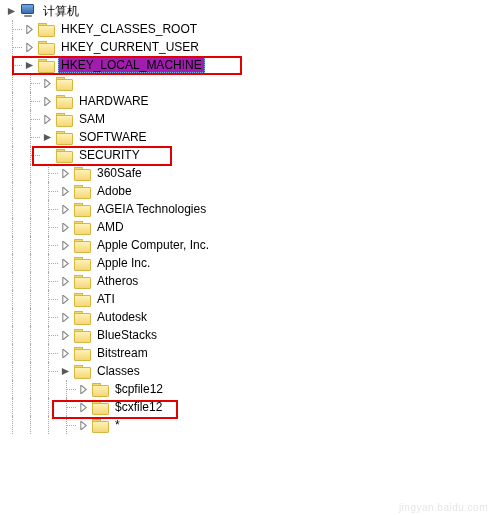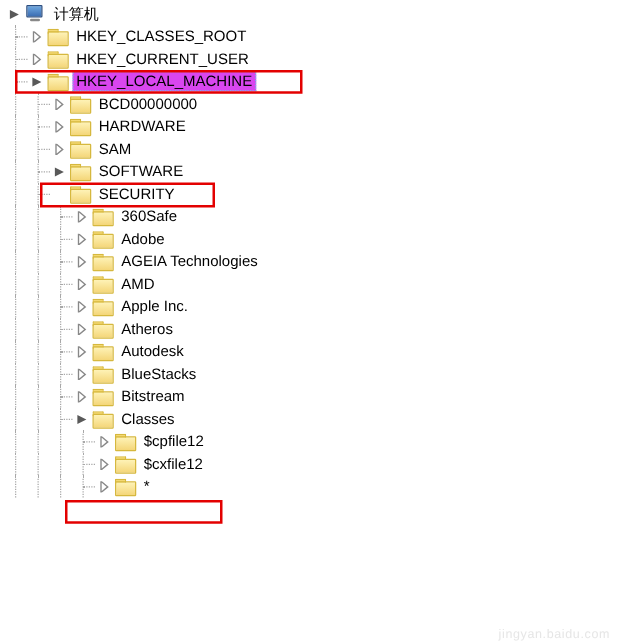--- a/index.html
+++ b/index.html
@@ -53,21 +53,21 @@
     .computer-icon .mon {
       position:absolute; left:1px; top:0; width:13px; height:10px;
       background: linear-gradient(#6fa8e0,#3b6db3);
       border: 1px solid #2a4d80; border-radius:1px;
     }
     .computer-icon .base {
       position:absolute; left:4px; top:11px; width:8px; height:2px;
       background:#888; border-radius:1px;
     }
     .label { padding: 1px 3px; }
-    .label.sel { background: #d946ef; border: 1px dotted #7ab7e8; padding: 0 2px; }
+    .label.sel { background: #a21caf; border: 1px dotted #7ab7e8; padding: 0 2px; }
     .hl-box {
       position: absolute;
       border: 2px solid #e30000;
       pointer-events: none;
     }
     .watermark {
       position: absolute; right: 12px; bottom: 2px;
       font-size: 10px; color: #e6e6e6; letter-spacing: .5px;
     }
   </style>
@@ -138,21 +138,20 @@
     <span class="indent">
         <span class="vline"></span>
         <span class="hline"></span>
       </span>
     <span class="arrow">
         <svg viewBox="0 0 10 10">
           <polygon points="2,0 8,5 2,10" fill="none" stroke="#888" stroke-width="1.2"></polygon>
         </svg>
       </span>
     <span class="folder-icon"></span>
-    <span class="label">BCD00000000</span>
   </div>
   <div class="node">
     <span class="indent">
         <span class="vline"></span>
       </span>
     <span class="indent">
         <span class="vline"></span>
         <span class="hline"></span>
       </span>
     <span class="arrow">
@@ -294,40 +293,78 @@
       <span class="indent">
         <span class="vline"></span>
         <span class="hline"></span>
       </span>
       <span class="arrow">
         <svg viewBox="0 0 10 10">
           <polygon points="2,0 8,5 2,10" fill="none" stroke="#888" stroke-width="1.2"></polygon>
         </svg>
       </span>
       <span class="folder-icon"></span>
+      <span class="label">Apple Computer, Inc.</span>
+    </div>
+  <div class="node">
+      <span class="indent">
+        <span class="vline"></span>
+      </span>
+      <span class="indent">
+        <span class="vline"></span>
+      </span>
+      <span class="indent">
+        <span class="vline"></span>
+        <span class="hline"></span>
+      </span>
+      <span class="arrow">
+        <svg viewBox="0 0 10 10">
+          <polygon points="2,0 8,5 2,10" fill="none" stroke="#888" stroke-width="1.2"></polygon>
+        </svg>
+      </span>
+      <span class="folder-icon"></span>
       <span class="label">Apple Inc.</span>
     </div>
   <div class="node">
       <span class="indent">
         <span class="vline"></span>
       </span>
       <span class="indent">
         <span class="vline"></span>
       </span>
       <span class="indent">
         <span class="vline"></span>
         <span class="hline"></span>
       </span>
       <span class="arrow">
         <svg viewBox="0 0 10 10">
           <polygon points="2,0 8,5 2,10" fill="none" stroke="#888" stroke-width="1.2"></polygon>
         </svg>
       </span>
       <span class="folder-icon"></span>
       <span class="label">Atheros</span>
+    </div>
+  <div class="node">
+      <span class="indent">
+        <span class="vline"></span>
+      </span>
+      <span class="indent">
+        <span class="vline"></span>
+      </span>
+      <span class="indent">
+        <span class="vline"></span>
+        <span class="hline"></span>
+      </span>
+      <span class="arrow">
+        <svg viewBox="0 0 10 10">
+          <polygon points="2,0 8,5 2,10" fill="none" stroke="#888" stroke-width="1.2"></polygon>
+        </svg>
+      </span>
+      <span class="folder-icon"></span>
+      <span class="label">ATI</span>
     </div>
   <div class="node">
       <span class="indent">
         <span class="vline"></span>
       </span>
       <span class="indent">
         <span class="vline"></span>
       </span>
       <span class="indent">
         <span class="vline"></span>

